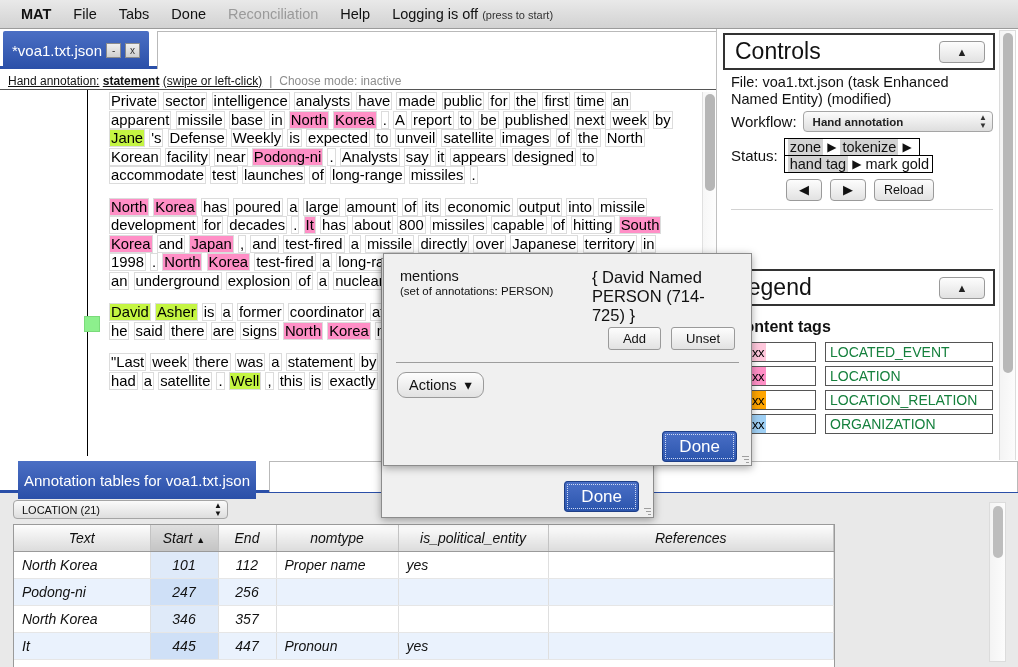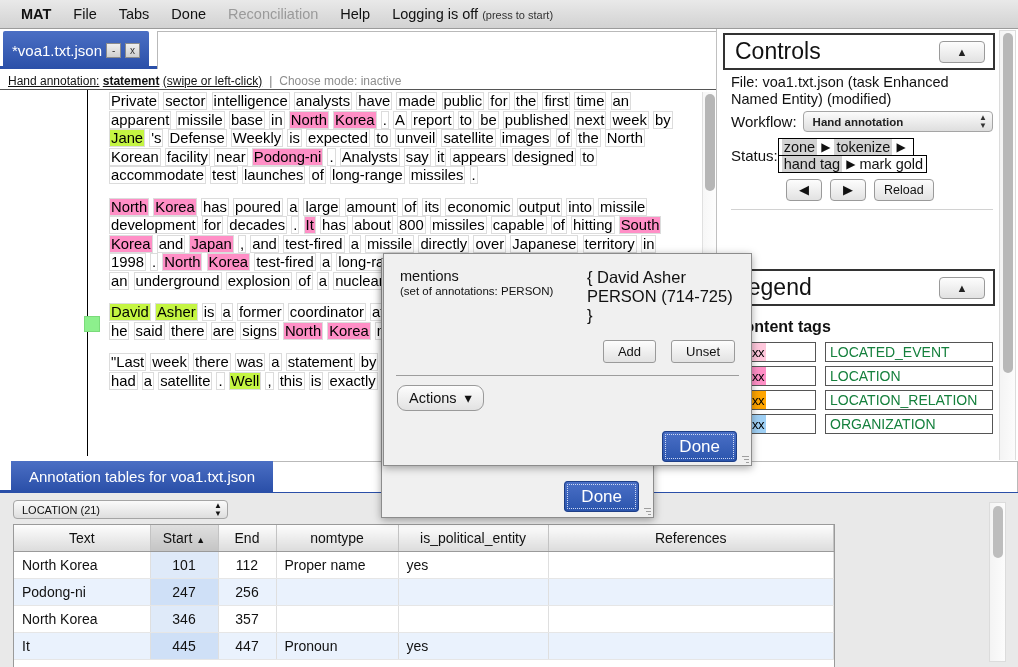--- a/index.html
+++ b/index.html
@@ -127,21 +127,21 @@
   .kvrow { display:flex; align-items:center; gap:6px; margin-top:3px; }
   .kvrow .lbl { font-size:15px; }
   .selbox {
     flex:1; height:21px; border:1px solid #a5a5a5; border-radius:4px;
     background:linear-gradient(#fbfbfb,#dedede);
     font-size:11.5px; font-weight:bold; color:#222;
     display:flex; align-items:center; justify-content:space-between;
     padding:0 5px 0 9px;
   }
   .selbox .arrows { font-size:8px; line-height:8px; color:#333; text-align:center;}
-  .statusgrp { display:flex; align-items:center; margin-top:6px; }
+  .statusgrp { display:flex; align-items:center; gap:6px; margin-top:6px; }
   .statusgrp .lbl { font-size:15px; }
   .stagestack {}
   .stagerow {
     border:1px solid #000; display:inline-flex; align-items:center;
     font-size:14.5px; padding:0 3px; background:#fff; white-space:nowrap;
   }
   .stagerow.topless { border-bottom:none; }
   .stagerow .done { background:#d3d3d3; padding:0 2px; }
   .stagerow .tri { margin:0 4px; font-size:12px; }
   .navrow { display:flex; align-items:center; gap:8px; margin:6px 0 0 55px; }
@@ -179,36 +179,36 @@
     background:#b8b8b8; border-radius:5px;
   }
 
   
   #bottom {
     position:absolute; left:0; top:460px; width:1018px; height:207px;
     background:#e9e9e9;
   }
   #bt-tabbar { position:absolute; left:0; top:0; width:1018px; height:33px; background:#fff; border-bottom:3px solid #2a4fa8;}
   #bt-tab {
-    position:absolute; left:11px; top:1px; height:31px;
+    position:absolute; left:18px; top:1px; height:38px;
     background:linear-gradient(#4b6fc4,#2a4fa8);
-    color:#fff; font-size:15px; display:flex; align-items:center; padding:0 18px;
+    color:#fff; font-size:15px; display:flex; align-items:center; padding:0 6px;
   }
   #bt-tabrest { position:absolute; left:269px; top:1px; right:0; height:31px; background:#fff; border:1px solid #b9b9b9; border-bottom:none;}
   #bt-select {
     position:absolute; left:13px; top:40px; width:215px; height:19px;
     border:1px solid #a5a5a5; border-radius:4px;
     background:linear-gradient(#fbfbfb,#dedede);
     font-size:11px; color:#111; display:flex; align-items:center;
     justify-content:space-between; padding:0 5px 0 8px;
   }
   #bt-select .arrows { font-size:8px; line-height:8px; }
   #tablewrap {
     position:absolute; left:13px; top:64px; width:822px; height:143px;
-    border:1px solid #9a9a9a; border-bottom:none; background:#fff; overflow:hidden;
+    border:1px solid #9a9a9a; border-bottom:none; background:#fff; overflow:hidden;font-style:italic;
   }
   table { border-collapse:collapse; width:100%; font-size:14px; }
   thead th {
     background:linear-gradient(#fdfdfd,#dcdcdc);
     border-right:1px solid #c3c3c3; border-bottom:1px solid #9a9a9a;
     font-weight:normal; height:26px; color:#111;
   }
   thead th.sorted { background:linear-gradient(#e0e0e0,#c4c4c4); }
   thead th .sa { font-size:9px; margin-left:4px; }
   tbody td {
@@ -482,23 +482,23 @@
     </div>
 </div>
 
 <div class="dlg" id="dlg-front">
   <div style="padding:14px 16px 0 16px; display:flex; gap:8px;">
     <div style="width:225px;">
       <div class="field-label">mentions</div>
       <div class="field-sub">(set of annotations: PERSON)</div>
     </div>
     <div>
-      <div class="field-val">{ David Asher</div>
+      <div class="field-val">{ David Named</div>
       <div class="field-val">PERSON (714-725) }</div>
-      <div style="margin-top:15px; display:flex; gap:15px;padding-left:16px;">
+      <div style="margin-top:2px; display:flex; gap:10px;padding-left:16px;">
         <span class="smallbtn">Add</span>
         <span class="smallbtn">Unset</span>
       </div>
     </div>
   </div>
   <div class="hrline" style="margin:12px 12px 0 12px;"></div>
   <div style="padding:9px 0 0 13px;">
     <span class="actionsbtn">
       <span>Actions</span>
       <span>▾</span>

